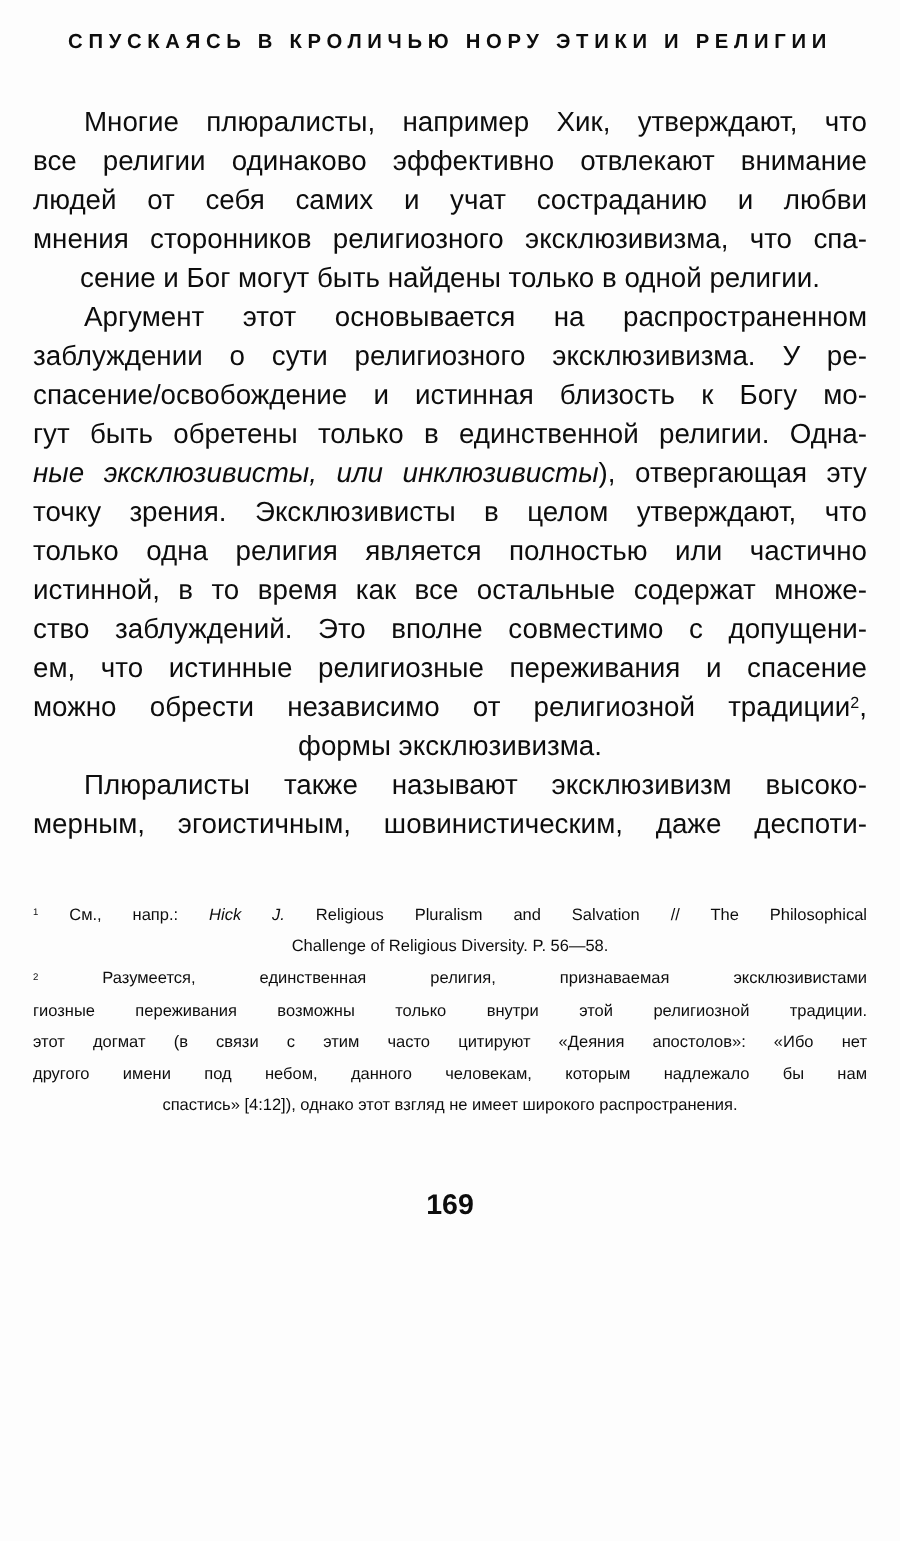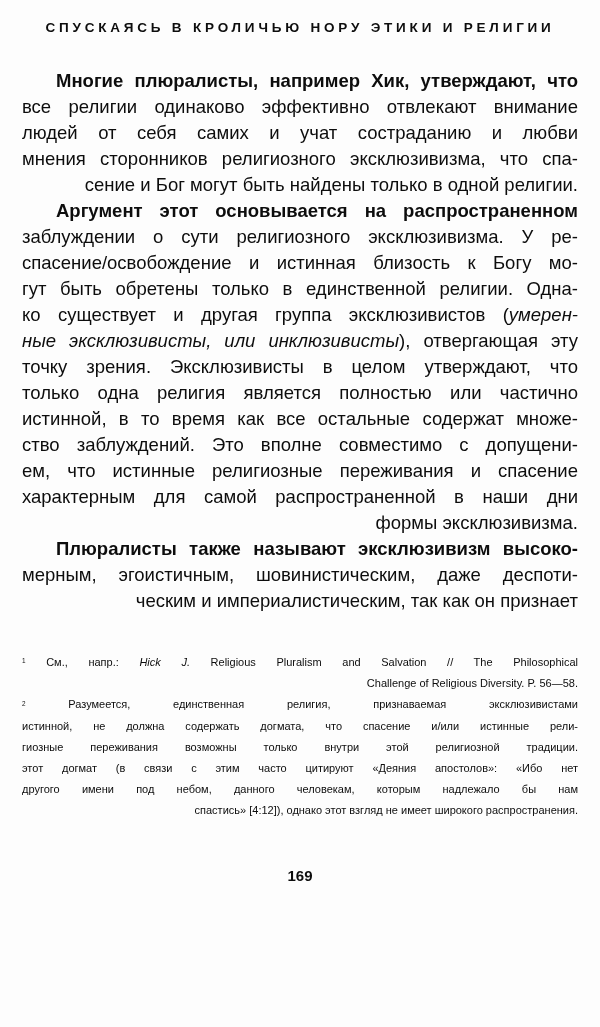--- a/index.html
+++ b/index.html
@@ -32,72 +32,69 @@
   .footnotes {
     margin-top: 38px;
     font-size: 11px;
     line-height: 21.2px;
   }
   .line { width: 100%; }
   .line.j {
     text-align: justify;
     text-align-last: justify;
   }
-  .line.last { text-align: right; }
-  .line.indent { text-indent: 34px; font-weight: bold; }
+  .line.last { text-align: center; }
+  .line.indent { text-indent: 34px; }
   sup {
     font-size: 58%;
     line-height: 0;
     position: relative;
     top: -0.45em;
     vertical-align: baseline;
   }
   i { font-style: italic; }
   .pagenum {
     margin-top: 45px;
     text-align: center;
     font-weight: 700;
-    font-size: 15px;
+    font-size: 19px;
   }
 </style>
 </head>
 <body>
 
 <div class="page">
   <div class="running-head">СПУСКАЯСЬ В КРОЛИЧЬЮ НОРУ ЭТИКИ И РЕЛИГИИ</div>
 
   <div class="body-text">
       <div class="line indent j"><span>Многие плюралисты, например Хик, утверждают, что</span></div>
       <div class="line j"><span>все религии одинаково эффективно отвлекают внимание</span></div>
       <div class="line j"><span>людей от себя самих и учат состраданию и любви</span></div>
       <div class="line j"><span>мнения сторонников религиозного эксклюзивизма, что спа-</span></div>
       <div class="line last"><span>сение и Бог могут быть найдены только в одной религии.</span></div>
       <div class="line indent j"><span>Аргумент этот основывается на распространенном</span></div>
       <div class="line j"><span>заблуждении о сути религиозного эксклюзивизма. У ре-</span></div>
       <div class="line j"><span>спасение/освобождение и истинная близость к Богу мо-</span></div>
       <div class="line j"><span>гут быть обретены только в единственной религии. Одна-</span></div>
-      <div class="line j"><span>ко существует и другая группа эксклюзивистов (</span><i>умерен-</i></div>
       <div class="line j"><i>ные эксклюзивисты, или инклюзивисты</i><span>), отвергающая эту</span></div>
       <div class="line j"><span>точку зрения. Эксклюзивисты в целом утверждают, что</span></div>
       <div class="line j"><span>только одна религия является полностью или частично</span></div>
       <div class="line j"><span>истинной, в то время как все остальные содержат множе-</span></div>
       <div class="line j"><span>ство заблуждений. Это вполне совместимо с допущени-</span></div>
       <div class="line j"><span>ем, что истинные религиозные переживания и спасение</span></div>
-      <div class="line j"><span>характерным для самой распространенной в наши дни</span></div>
+      <div class="line j"><span>можно обрести независимо от религиозной традиции</span><sup>2</sup><span>,</span></div>
       <div class="line last"><span>формы эксклюзивизма.</span></div>
       <div class="line indent j"><span>Плюралисты также называют эксклюзивизм высоко-</span></div>
       <div class="line j"><span>мерным, эгоистичным, шовинистическим, даже деспоти-</span></div>
-      <div class="line last"><span>ческим и империалистическим, так как он признает</span></div>
     </div>
 
   <div class="footnotes">
       <div class="line j"><sup>1</sup><span> См., напр.: </span><i>Hick J.</i><span> Religious Pluralism and Salvation // The Philosophical</span></div>
       <div class="line last"><span>Challenge of Religious Diversity. P. 56—58.</span></div>
       <div class="line j"><sup>2</sup><span> Разумеется, единственная религия, признаваемая эксклюзивистами</span></div>
-      <div class="line j"><span>истинной, не должна содержать догмата, что спасение и/или истинные рели-</span></div>
       <div class="line j"><span>гиозные переживания возможны только внутри этой религиозной традиции.</span></div>
       <div class="line j"><span>этот догмат (в связи с этим часто цитируют «Деяния апостолов»: «Ибо нет</span></div>
       <div class="line j"><span>другого имени под небом, данного человекам, которым надлежало бы нам</span></div>
       <div class="line last"><span>спастись» [4:12]), однако этот взгляд не имеет широкого распространения.</span></div>
     </div>
 
   <div class="pagenum">169</div>
 </div>
 
 </body></html>

